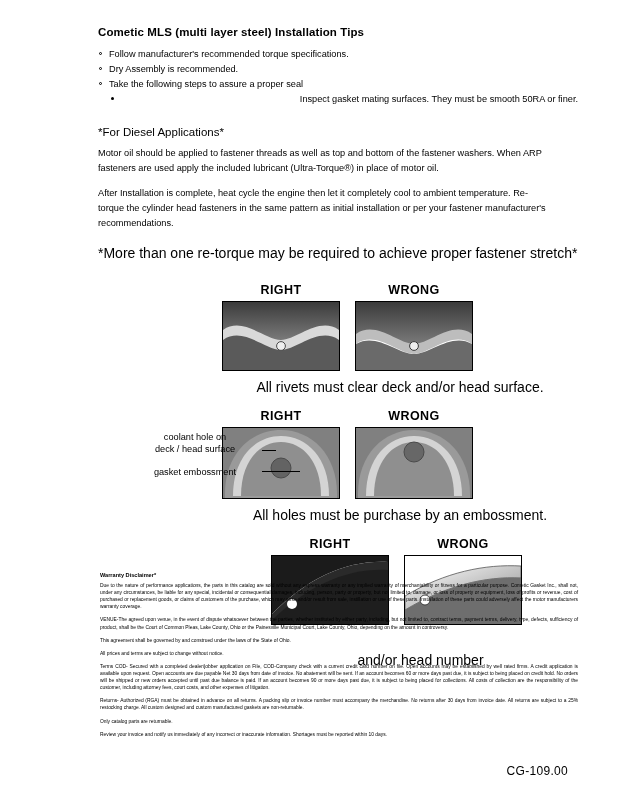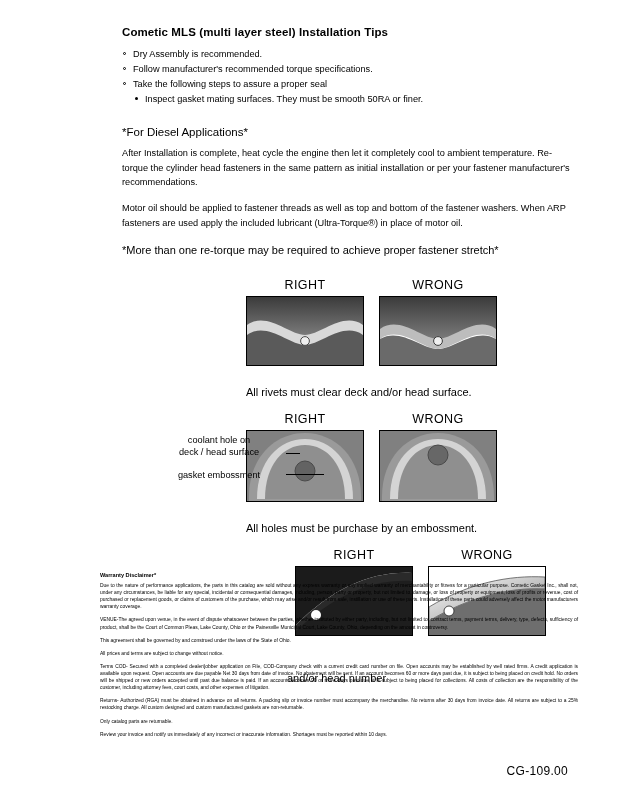--- a/index.html
+++ b/index.html
@@ -13,21 +13,21 @@
     font-family: "Liberation Sans", sans-serif;
     color: #000000;
     position: relative;
     overflow: hidden;
   }
   .page {
     position: relative;
     width: 618px;
     height: 800px;
     box-sizing: border-box;
-    padding: 26px 40px 10px 52px;
+    padding: 26px 40px 10px 28px;
   }
   h1.title {
     font-size: 11.5px;
     font-weight: bold;
     margin: 0 0 9px 70px;
     letter-spacing: 0.1px;
   }
   .bullets {
     margin: 0 0 0 70px;
     padding: 0;
@@ -76,57 +76,58 @@
     font-weight: normal;
     margin: 19px 0 8px 70px;
   }
   p.para {
     font-size: 9.2px;
     line-height: 1.62;
     margin: 0 0 11px 70px;
     max-width: 450px;
   }
   p.note {
-    font-size: 11px;
+    font-size: 14px;
     line-height: 1.6;
     margin: 0 0 0 70px;
   }
 
   
   .fig-block {
     margin-top: 16px;
     margin-left: 194px;
   }
   .fig-row {
     display: flex;
     gap: 15px;
   }
   .fig-col {
     width: 118px;
   }
   .fig-label {
     text-align: center;
     font-size: 12.5px;
-    font-weight: normal;
+    font-weight: bold;
     letter-spacing: 0.4px;
     margin-bottom: 4px;
   }
   .fig-box {
     width: 118px;
     height: 70px;
     border: 1px solid #000;
     position: relative;
     overflow: hidden;
     background: #fff;
     box-sizing: border-box;
   }
   .fig-box.tall { height: 72px; }
   .fig-caption {
-    font-size: 11px;
-    margin-top: 20px;
+    font-size: 14px;
+    margin-top: 8px;
+    text-align: center;
   }
   .fig-caption.two {
     line-height: 1.35;
   }
 
   
   .callout {
     position: absolute;
     font-size: 9.2px;
     text-align: center;
@@ -165,31 +166,31 @@
   }
 </style>
 </head>
 <body>
 
 <div class="page">
 
   <h1 class="title">Cometic MLS (multi layer steel) Installation Tips</h1>
 
   <ul class="bullets">
+    <li>Follow manufacturer's recommended torque specifications.</li>
     <li>Dry Assembly is recommended.</li>
-    <li>Follow manufacturer's recommended torque specifications.</li>
     <li>Take the following steps to assure a proper seal</li>
   </ul>
-  <ul class="subbullets" style="margin-left:70px;">
+  <ul class="subbullets" style="margin-left:70px;text-align:right;">
     <li>Inspect gasket mating surfaces.  They must be smooth 50RA or finer.</li>
   </ul>
 
   <h2 class="section">*For Diesel Applications*</h2>
+  <p class="para">Motor oil should be applied to fastener threads as well as top and bottom of the fastener washers. When ARP fasteners are used apply the included lubricant (Ultra-Torque®) in place of motor oil.</p>
   <p class="para">After Installation is complete, heat cycle the engine then let it completely cool to ambient temperature. Re-torque the cylinder head fasteners in the same pattern as initial installation or per your fastener manufacturer's recommendations.</p>
-  <p class="para">Motor oil should be applied to fastener threads as well as top and bottom of the fastener washers. When ARP fasteners are used apply the included lubricant (Ultra-Torque®) in place of motor oil.</p>
   <p class="note">*More than one re-torque may be required to achieve proper fastener stretch*</p>
 
   <div class="fig-block" style="margin-top:18px;">
     <div class="fig-row">
       <div class="fig-col">
         <div class="fig-label">RIGHT</div>
         <div class="fig-box">
           <svg width="116" height="68" viewBox="0 0 116 68">
             <defs>
               <linearGradient id="g1" x1="0" y1="0" x2="0" y2="1">

